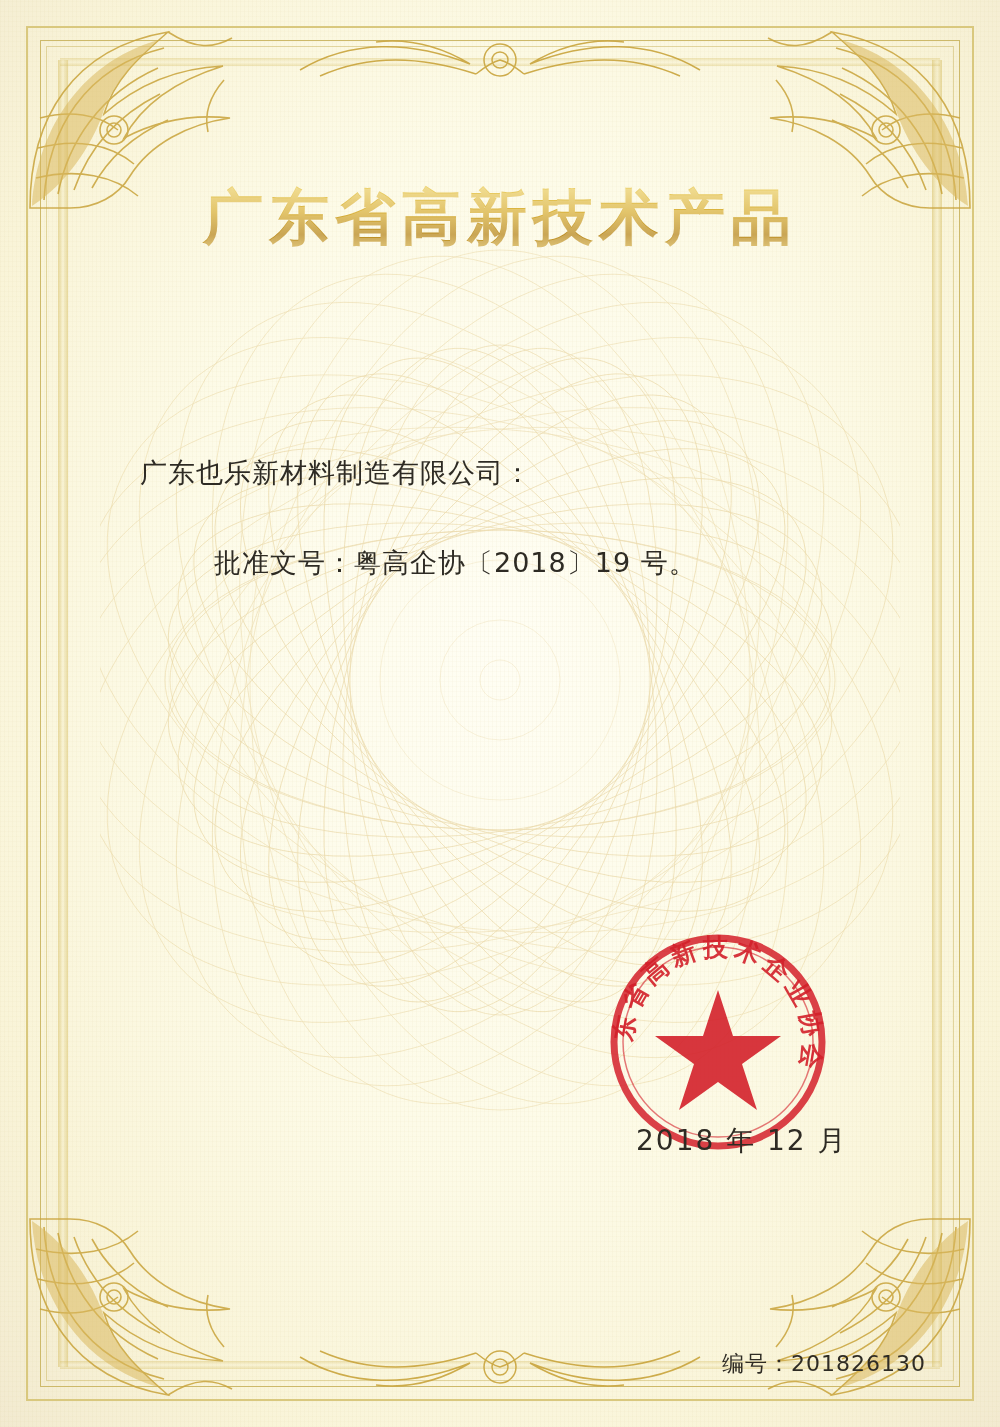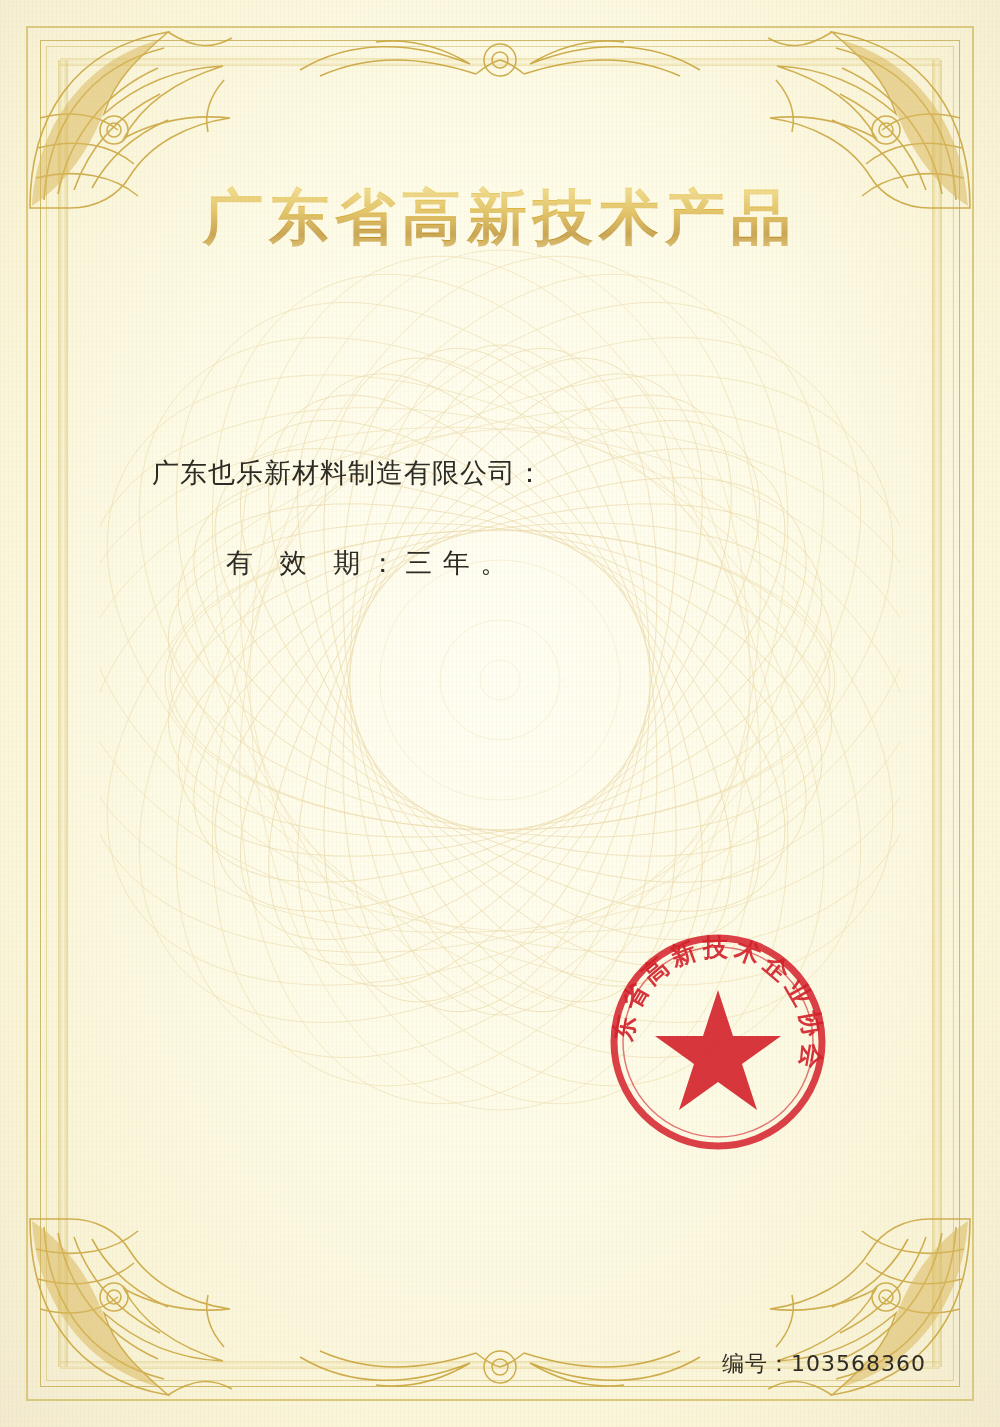--- a/index.html
+++ b/index.html
@@ -129,21 +129,20 @@
   }
 
   
   .body-area {
     position: absolute;
     left: 140px;
     right: 120px;
     top: 455px;
     color: #2e2b24;
     font-family: "DejaVu Sans", "Liberation Sans", sans-serif;
-    margin-left: 12px;
   }
   .addressee {
     font-size: 27px;
     letter-spacing: 1px;
     margin-bottom: 54px;
   }
   .para {
     font-size: 27px;
     line-height: 72px;
     letter-spacing: 1px;
@@ -352,33 +351,34 @@
       <circle cx="210" cy="30" r="8"></circle>
       <path d="M186 44 C196 36 202 32 210 30 C218 32 224 36 234 44"></path>
     </g>
   </svg>
 
   <div class="title-main">广东省高新技术产品</div>
 
   <div class="body-area">
     <div class="addressee">广东也乐新材料制造有限公司：</div>
     <div class="field-line">
-      <span class="valid-label">有 效 期：</span><span>三 年 。</span>
+      <span>批准文号：</span><span>粤高企协〔2018〕19 号。</span>
     </div>
   </div>
 
   <svg class="seal" viewBox="0 0 228 228">
     <defs>
       <path id="sealArc" d="M 114,114 m -86,0 a 86,86 0 1,1 172,0 a 86,86 0 1,1 -172,0"></path>
     </defs>
     <circle cx="114" cy="114" r="104" fill="none" stroke="#d3202a" stroke-width="7" opacity="0.85"></circle>
     <circle cx="114" cy="114" r="95" fill="none" stroke="#d3202a" stroke-width="1.5" opacity="0.6"></circle>
     <text font-size="25" font-weight="bold" fill="#d3202a" opacity="0.9" font-family="&quot;DejaVu Sans&quot;, &quot;Liberation Sans&quot;, sans-serif" letter-spacing="5">
       <textPath href="#sealArc" startOffset="25%" text-anchor="middle">广东省高新技术企业协会</textPath>
     </text>
     <polygon points="114,62 129,108 177,108 138,136 153,182 114,154 75,182 90,136 51,108 99,108" fill="#d3202a" opacity="0.9"></polygon>
   </svg>
+  <div class="seal-date">2018 年 12 月</div>
 
   <div class="serial">
-    <span>编号：</span><span>103568360</span>
+    <span>编号：</span><span>201826130</span>
   </div>
 
 </div>
 
 </body></html>

